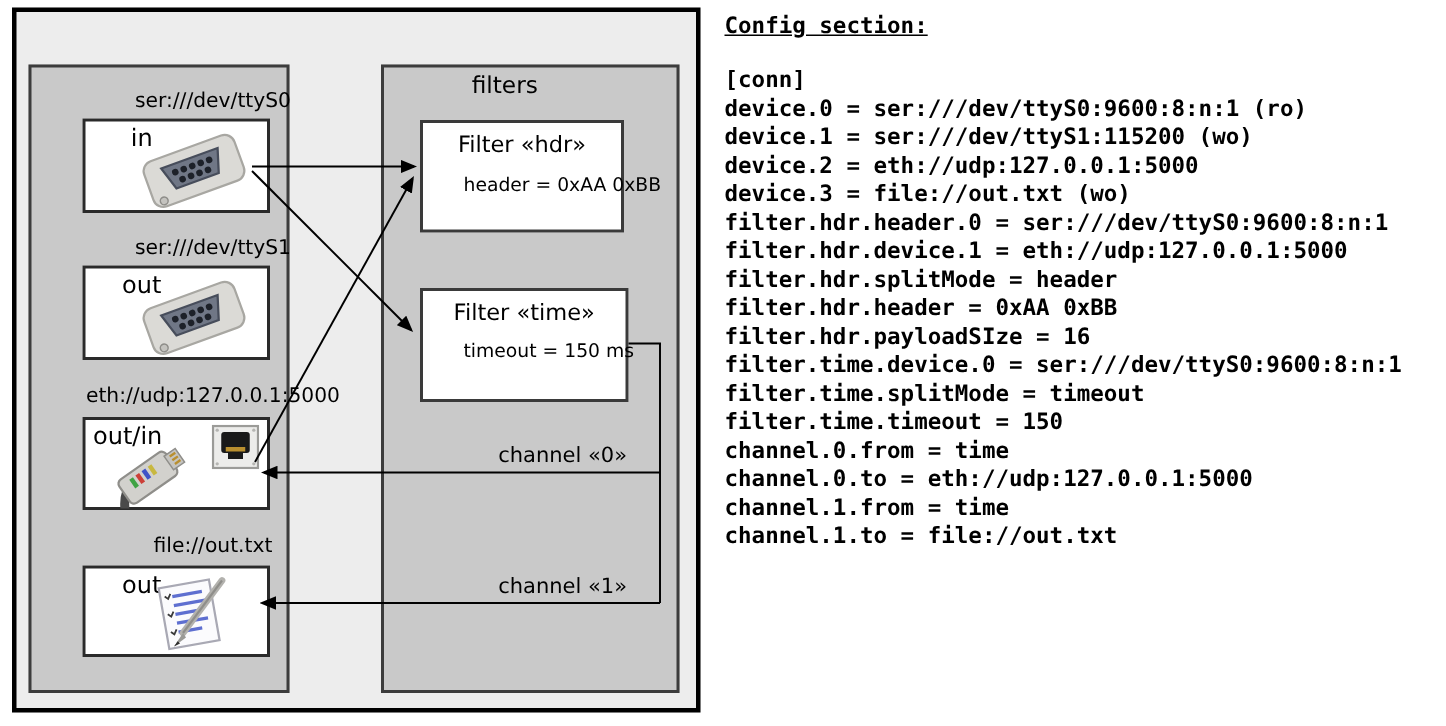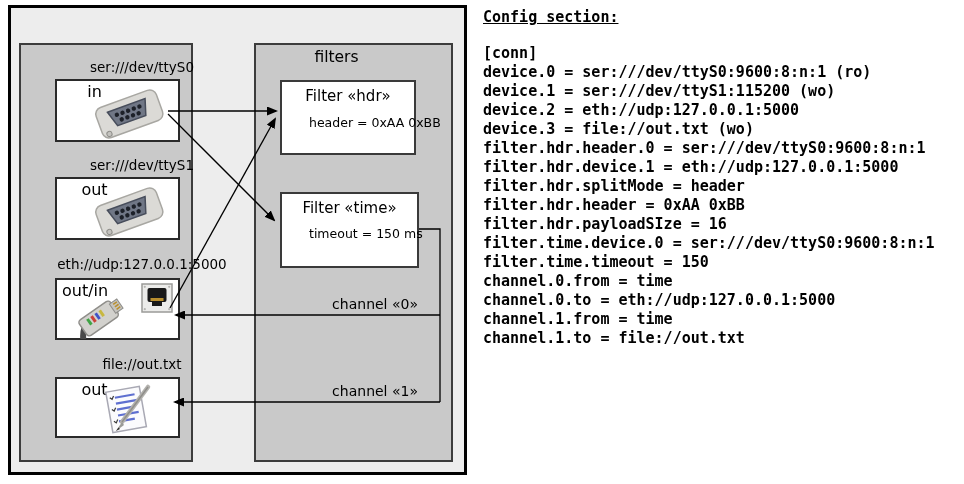--- a/index.html
+++ b/index.html
@@ -203,19 +203,20 @@
     <div class="cfg-line">device.0 = ser:///dev/ttyS0:9600:8:n:1 (ro)</div>
     <div class="cfg-line">device.1 = ser:///dev/ttyS1:115200 (wo)</div>
     <div class="cfg-line">device.2 = eth://udp:127.0.0.1:5000</div>
     <div class="cfg-line">device.3 = file://out.txt (wo)</div>
     <div class="cfg-line">filter.hdr.header.0 = ser:///dev/ttyS0:9600:8:n:1</div>
     <div class="cfg-line">filter.hdr.device.1 = eth://udp:127.0.0.1:5000</div>
     <div class="cfg-line">filter.hdr.splitMode = header</div>
     <div class="cfg-line">filter.hdr.header = 0xAA 0xBB</div>
     <div class="cfg-line">filter.hdr.payloadSIze = 16</div>
     <div class="cfg-line">filter.time.device.0 = ser:///dev/ttyS0:9600:8:n:1</div>
+    <div class="cfg-line">filter.time.splitMode = timeout</div>
     <div class="cfg-line">filter.time.timeout = 150</div>
     <div class="cfg-line">channel.0.from = time</div>
     <div class="cfg-line">channel.0.to = eth://udp:127.0.0.1:5000</div>
     <div class="cfg-line">channel.1.from = time</div>
     <div class="cfg-line">channel.1.to = file://out.txt</div>
   </div>
 </div>
 
 </body></html>

